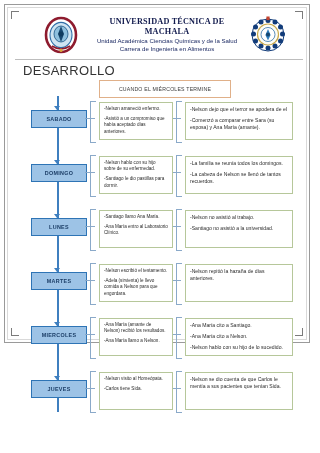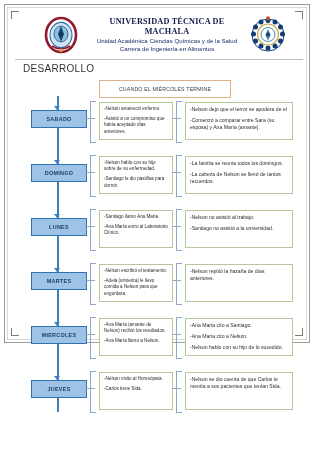--- a/index.html
+++ b/index.html
@@ -46,21 +46,21 @@
     color:#111a4d;line-height:10px;
   }
   .unidad,.carrera{
     font-size:6.1px;line-height:8px;color:#1c2a63;
   }
   .hdr-rule{
     position:absolute;left:10px;top:54px;width:288px;height:1px;background:#bdbdbd;
   }
   .section-title{
     position:absolute;left:18px;top:58px;
-    font-size:10px;color:#333;letter-spacing:.3px;
+    font-size:13px;color:#333;letter-spacing:.3px;
   }
 
   
   .canvas{position:absolute;left:8px;top:70px;width:292px;height:370px;}
 
   .topbox{
     position:absolute;left:86px;top:5px;width:130px;height:16px;
     border:1px solid #e0b089;background:#fff;
     display:flex;align-items:center;justify-content:center;
     font-size:5.2px;color:#3a3a3a;letter-spacing:.2px;

